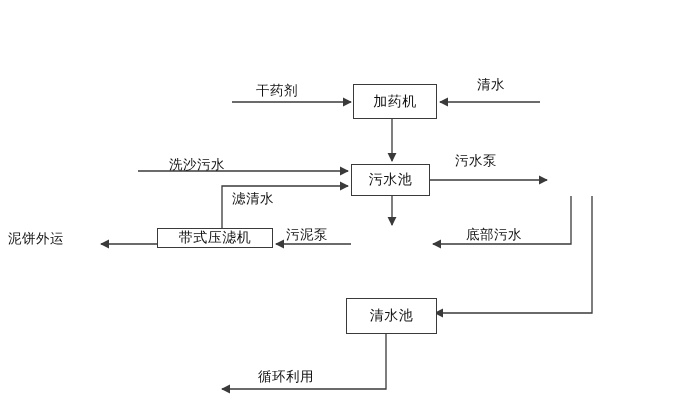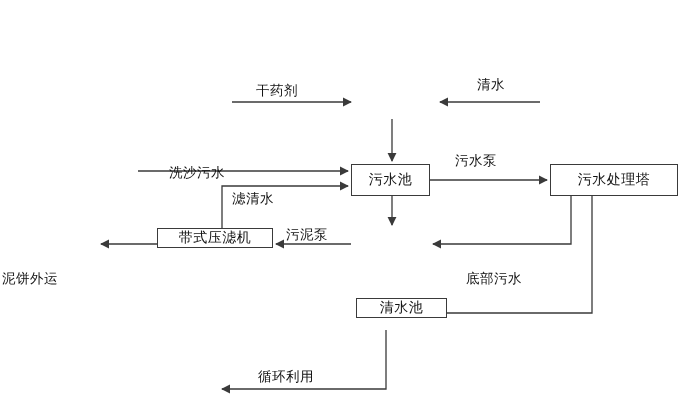--- a/index.html
+++ b/index.html
@@ -97,49 +97,49 @@
 
       <line x1="351" y1="244" x2="276" y2="244" marker-end="url(#arrow)"></line>
 
       <line x1="157" y1="244" x2="101" y2="244" marker-end="url(#arrow)"></line>
 
       <path d="M 386 330 L 386 389 L 222 389" marker-end="url(#arrow)"></path>
 
     </g>
   </svg>
 
+  <div class="node-box" style="left:353px; top:84px; width:84px; height:35px;">
+    <span>加药机</span>
+  </div>
 
   <div class="node-box" style="left:351px; top:164px; width:79px; height:32px;">
     <span>污水池</span>
   </div>
 
-  <div class="node-box" style="left:550px; top:164px; width:128px; height:32px;">
-    <span>污水处理塔</span>
-  </div>
 
   <div class="node-box" style="left:157px; top:228px; width:116px; height:20px;">
     <span>带式压滤机</span>
   </div>
 
 
-  <div class="node-box" style="left:356px; top:298px; width:91px; height:20px;">
+  <div class="node-box" style="left:346px; top:298px; width:91px; height:36px;">
     <span>清水池</span>
   </div>
 
   <div class="edge-label" style="left:256px; top:82px;">干药剂</div>
 
   <div class="edge-label" style="left:477px; top:76px;">清水</div>
 
-  <div class="edge-label" style="left:169px; top:164px;text-align:center;">洗沙污水</div>
+  <div class="edge-label" style="left:169px; top:156px;text-align:center;">洗沙污水</div>
 
   <div class="edge-label" style="left:232px; top:190px;">滤清水</div>
 
   <div class="edge-label" style="left:455px; top:152px;">污水泵</div>
 
   <div class="edge-label" style="left:286px; top:226px;">污泥泵</div>
 
-  <div class="edge-label" style="left:466px; top:226px;margin-top:44px;">底部污水</div>
+  <div class="edge-label" style="left:466px; top:226px;">底部污水</div>
 
   <div class="edge-label" style="left:258px; top:368px;">循环利用</div>
 
-  <div class="term-label" style="left:2px; top:230px;margin-top:40px;">泥饼外运</div>
+  <div class="term-label" style="left:8px; top:230px;">泥饼外运</div>
 
 </div>
 
 </body></html>

